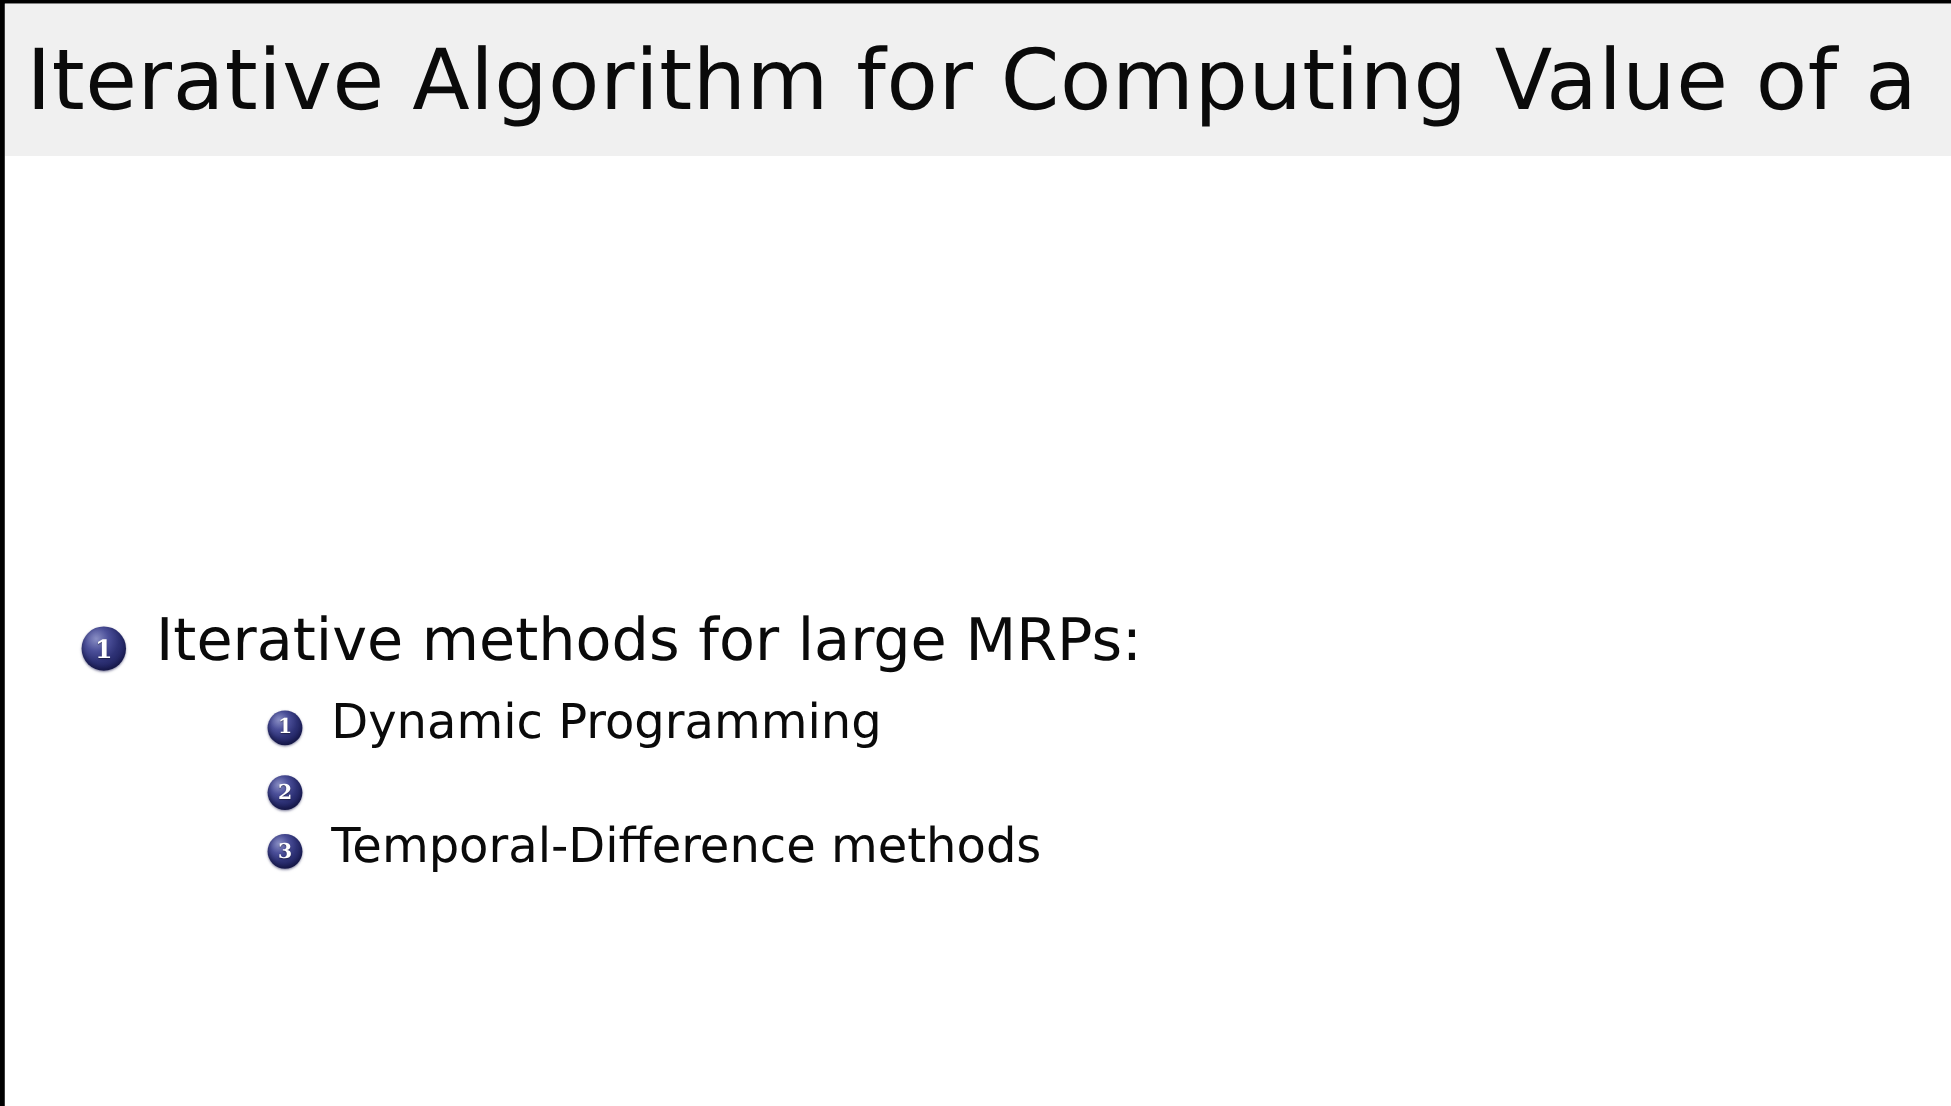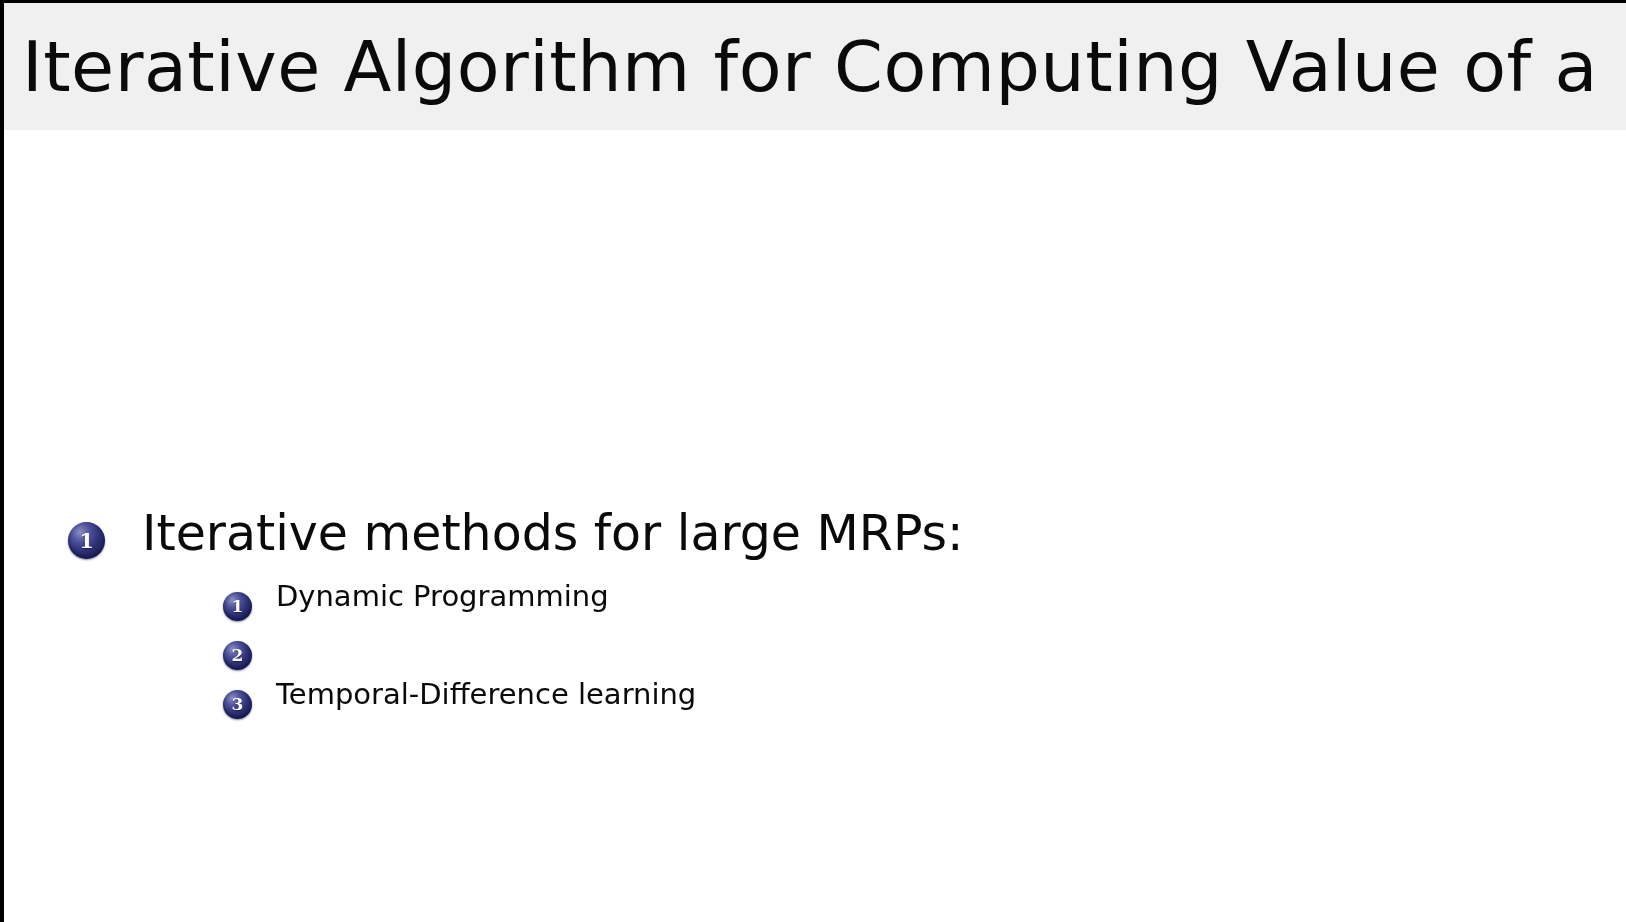--- a/index.html
+++ b/index.html
@@ -102,36 +102,36 @@
     height: 29px;
     font-size: 17px;
     margin-top: 13px;
   }
 
   .text-l1 {
     font-family: "DejaVu Sans", sans-serif;
     font-size: 49px;
     line-height: 1.18;
     color: #0a0a0a;
-    margin-left: 37px;
+    margin-left: 25px;
     white-space: nowrap;
   }
 
   .enum-level2 {
     margin-left: 118px;
     margin-top: 16px;
   }
   .item-l2 {
     display: flex;
     align-items: flex-start;
     margin-bottom: 7px;
   }
   .text-l2 {
     font-family: "DejaVu Sans", sans-serif;
-    font-size: 29px;
+    font-size: 40px;
     line-height: 1.18;
     color: #0a0a0a;
     margin-left: 24px;
     white-space: nowrap;
   }
 </style>
 </head>
 <body>
 
 <div class="slide">
@@ -155,21 +155,21 @@
               <div class="ball ball-l2">1</div>
               <div class="text-l2">Dynamic Programming</div>
             </div>
 
             <div class="item-l2">
               <div class="ball ball-l2">2</div>
             </div>
 
             <div class="item-l2">
               <div class="ball ball-l2">3</div>
-              <div class="text-l2">Temporal-Difference learning</div>
+              <div class="text-l2">Temporal-Difference methods</div>
             </div>
 
           </div>
         </div>
       </div>
 
     </div>
   </div>
 </div>
 

